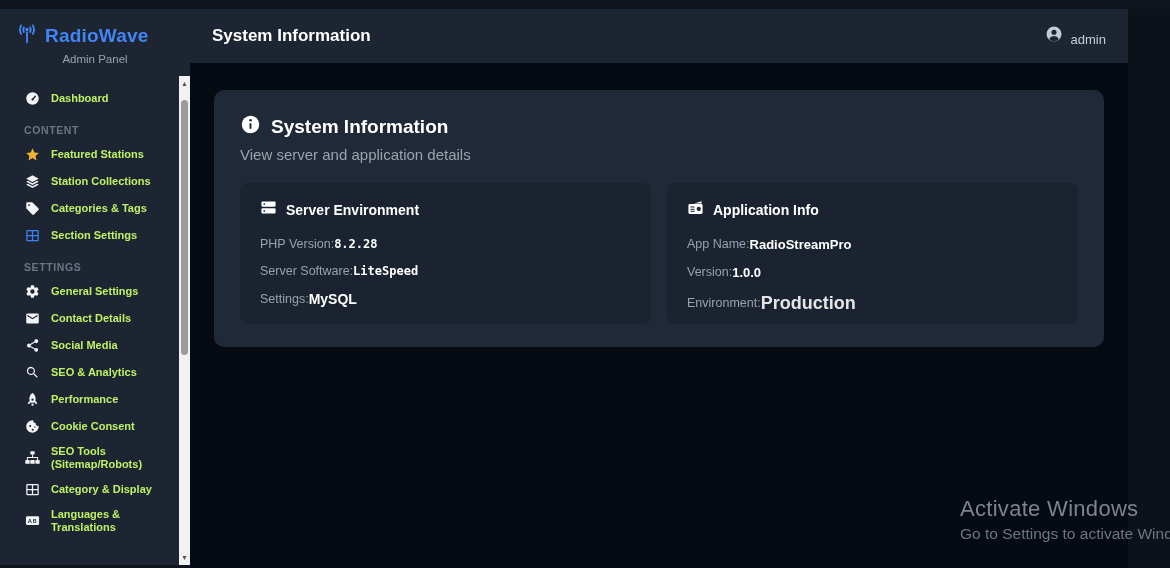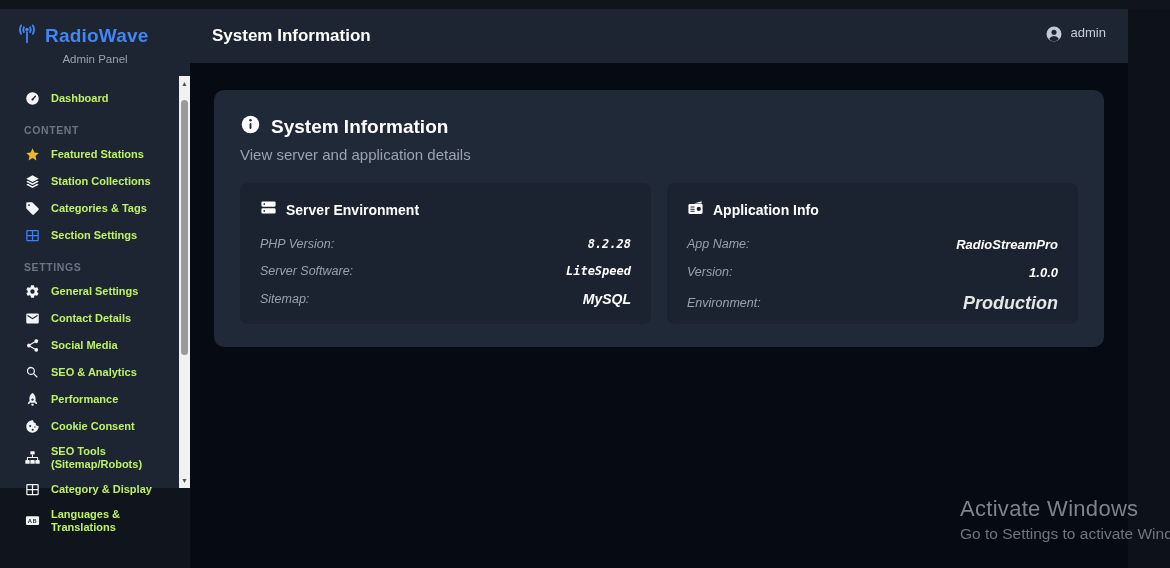--- a/index.html
+++ b/index.html
@@ -6,21 +6,21 @@
   html,body { width:1170px; height:568px; overflow:hidden; }
   body {
     font-family:"Liberation Sans", sans-serif;
     background:#10141d;
     position:relative;
     color:#e8eaee;
   }
   
   .top-strip { position:absolute; left:0; top:0; width:1170px; height:9px; background:#10141d; }
   .right-strip { position:absolute; left:1128px; top:9px; width:42px; height:559px; background:#0d1119; }
-  .sidebar { position:absolute; left:0; top:9px; width:190px; height:479px; background:#1d2532; }
+  .sidebar { position:absolute; left:0; top:9px; width:190px; height:556px; background:#1d2532; }
   .topbar { position:absolute; left:190px; top:9px; width:938px; height:54px; background:#1d2533;
             display:flex; align-items:center; justify-content:space-between; padding:0 22px; }
   .main { position:absolute; left:190px; top:63px; width:938px; height:505px; background:#060a12; }
 
   
   .logo-block { padding:14px 16px 10px 16px; }
   .logo-row { display:flex; align-items:center; gap:7px; }
   .logo-row svg { width:22px; height:22px; }
   .logo-title { font-size:19px; font-weight:bold; color:#4285f4; letter-spacing:.2px; }
   .logo-sub { font-size:11.5px; color:#98a1ad; margin-top:4px;text-align:center; }
@@ -38,38 +38,38 @@
 
   
   .sb-scroll { position:absolute; right:0; top:67px; bottom:0; width:11px; background:#f1f1f1; }
   .sb-btn { position:absolute; left:0; width:11px; height:15px; background:#f1f1f1;
             display:flex; align-items:center; justify-content:center; font-size:7px; color:#555; cursor:pointer; }
   .sb-btn-up { top:0; } .sb-btn-down { bottom:0; }
   .sb-thumb { position:absolute; left:2px; top:24px; width:7px; height:255px; background:#9a9a9a; border-radius:4px; cursor:grab; }
 
   
   .page-title { font-size:17px; font-weight:bold; color:#ffffff; }
-  .user-chip { display:flex; align-items:flex-start; gap:8px; cursor:pointer; }
+  .user-chip { display:flex; align-items:flex-end; gap:8px; cursor:pointer; }
   .user-chip svg { width:18px; height:18px; }
   .user-name { font-size:13px; color:#c6cdd6; }
 
   
   .panel { position:absolute; left:24px; top:27px; width:890px; height:257px;
            background:#202937; border-radius:10px; padding:24px 26px; }
   .panel-head { display:flex; align-items:center; gap:10px; }
   .panel-head svg { width:21px; height:21px; }
   .panel-title { font-size:19px; font-weight:bold; color:#ffffff; }
   .panel-sub { font-size:15px; color:#9aa3af; margin-top:7px; }
 
   .card-grid { display:grid; grid-template-columns:1fr 1fr; gap:16px; margin-top:20px; }
   .info-card { background:#1b2331; border-radius:8px; padding:16px 20px 18px 20px; height:141px; }
   .card-head { display:flex; align-items:center; gap:9px; margin-bottom:10px; }
   .card-head svg { width:17px; height:17px; }
   .card-title { font-size:14px; font-weight:bold; color:#ffffff; }
-  .kv-row { display:flex; align-items:center; justify-content:space-between; padding:6.5px 0;font-style:italic; }
+  .kv-row { display:flex; align-items:center; padding:6.5px 0; }
   .kv-label { font-size:12.5px; color:#98a1ae; }
   .kv-value { font-size:14px; font-weight:bold; color:#ffffff; }
   .kv-value.mono { font-family:"DejaVu Sans Mono", monospace; font-weight:bold; font-size:12px; }
   .kv-value.semibold { font-weight:600; font-size:13px; }
   .kv-value.success { color:#e5e5e5; font-weight:600; font-size:18px; }
 
   
   .watermark { position:absolute; left:960px; top:496px; color:#7e838c; pointer-events:none; white-space:nowrap; }
   .wm-1 { font-size:22px; font-weight:300; letter-spacing:.3px; }
   .wm-2 { font-size:15.5px; font-weight:300; color:#70757e; margin-top:3px; }
@@ -280,21 +280,21 @@
         </div>
         <div class="kv-row">
           <span class="kv-label">PHP Version:</span>
           <span class="kv-value mono">8.2.28</span>
         </div>
         <div class="kv-row">
           <span class="kv-label">Server Software:</span>
           <span class="kv-value mono">LiteSpeed</span>
         </div>
         <div class="kv-row">
-          <span class="kv-label">Sitemap:</span>
+          <span class="kv-label">Settings:</span>
           <span class="kv-value">MySQL</span>
         </div>
       </div>
 
       <div class="info-card">
         <div class="card-head">
           <span>
             <svg viewBox="0 0 24 24" fill="#ffffff">
                 <path d="M20.6 1.8l.4 1.5L9.8 6.2H20.6z"></path>
                 <rect x="2" y="7" width="20" height="14" rx="2"></rect>

